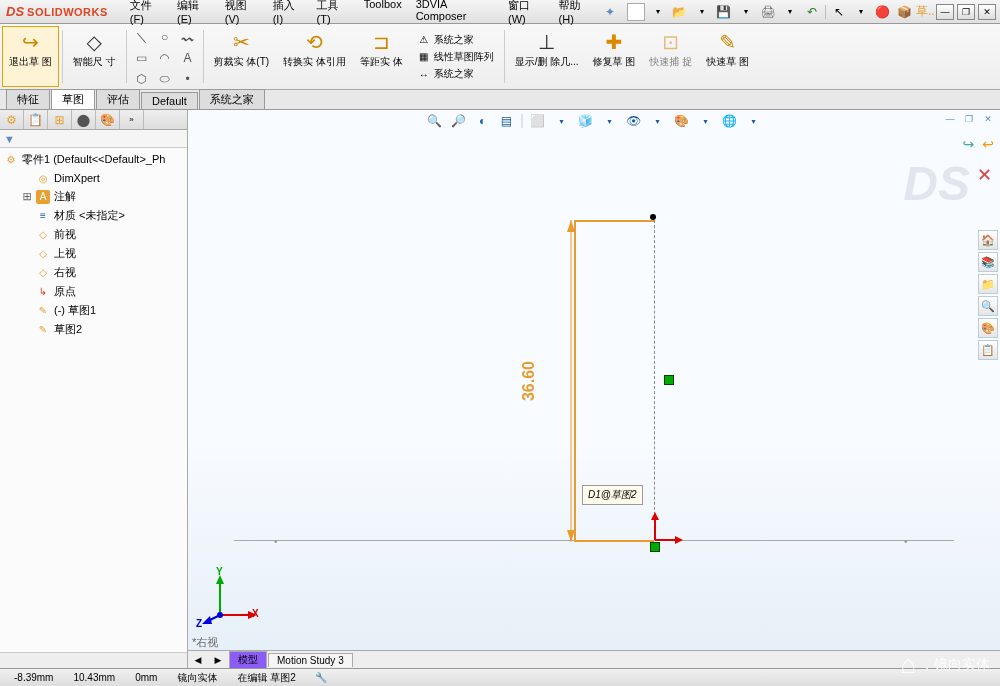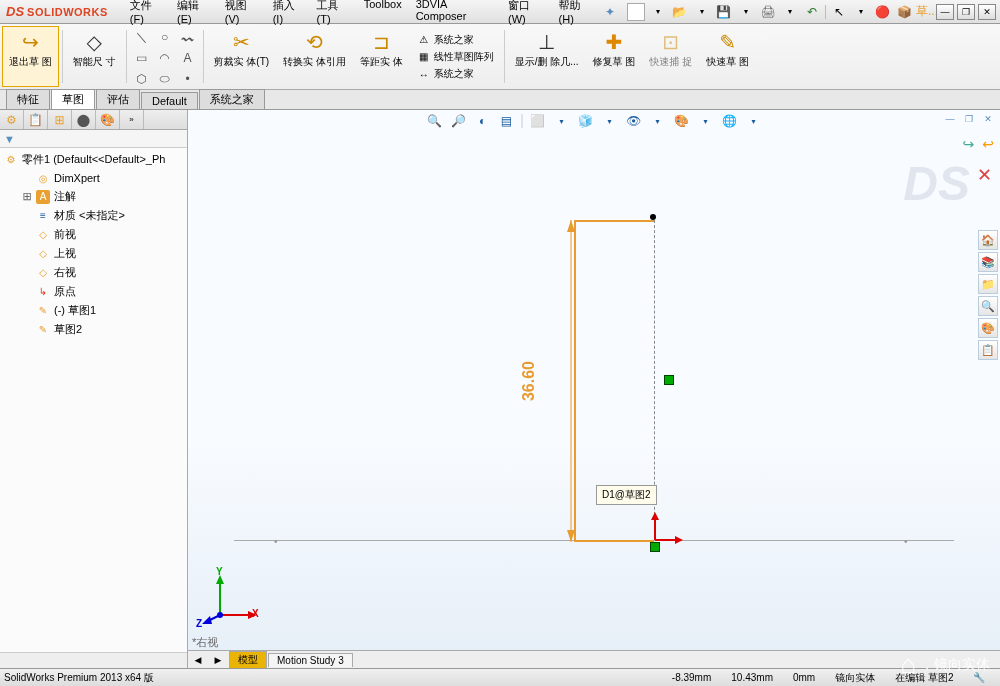--- a/index.html
+++ b/index.html
@@ -336,21 +336,21 @@
       <div class="centerline" style="left:260px;top:5px;height:330px;"></div>
       <div style="position:absolute;left:256px;top:4px;width:6px;height:6px;background:#000;border-radius:50%;"></div>
 
       <svg style="position:absolute;left:170px;top:10px;width:14px;height:322px;">
         <line x1="7" y1="0" x2="7" y2="322" stroke="#e89b2f" stroke-width="1"></line>
         <polygon points="7,0 3,12 11,12" fill="#e89b2f"></polygon>
         <polygon points="7,322 3,310 11,310" fill="#e89b2f"></polygon>
       </svg>
       <div class="dim-text" style="left:115px;top:162px;">36.60</div>
 
-      <div class="tooltip-bubble" style="left:202px;top:275px;">D1@草图2</div>
+      <div class="tooltip-bubble" style="left:188px;top:275px;font-style:italic;">D1@草图2</div>
 
       <div class="green-handle" style="left:270px;top:165px;"></div>
       <div class="green-handle" style="left:256px;top:332px;"></div>
 
       <svg style="position:absolute;left:255px;top:302px;width:34px;height:34px;">
         <line x1="6" y1="28" x2="6" y2="4" stroke="#d00" stroke-width="2"></line>
         <polygon points="6,0 2,8 10,8" fill="#d00"></polygon>
         <line x1="6" y1="28" x2="30" y2="28" stroke="#d00" stroke-width="2"></line>
         <polygon points="34,28 26,24 26,32" fill="#d00"></polygon>
       </svg>
@@ -371,37 +371,36 @@
       <span class="triad-axis" style="left:-4px;top:48px;color:#00d;">Z</span>
     </div>
 
     <div class="view-label">*右视</div>
 
     <div class="status-tabs">
       <span style="width:40px;display:flex;">
         <span style="flex:1;text-align:center;font-size:9px;cursor:pointer;">◀</span>
         <span style="flex:1;text-align:center;font-size:9px;cursor:pointer;">▶</span>
       </span>
-      <span class="status-tab" style="background:#eab308;">模型</span>
+      <span class="status-tab" style="background:#8b5cf6;">模型</span>
       <span class="status-tab">Motion Study 3</span>
     </div>
 
     <div class="right-toolbar">
       <span class="rt-icon" style="color:#e8a030;">🏠</span>
       <span class="rt-icon" style="color:#2a7;">📚</span>
       <span class="rt-icon" style="color:#1a5da0;">📁</span>
       <span class="rt-icon" style="color:#e8a030;">🔍</span>
       <span class="rt-icon" style="color:#d42;">🎨</span>
       <span class="rt-icon" style="color:#1a5da0;">📋</span>
     </div>
   </div>
 </div>
 
 <div class="statusbar">
-  <span class="sb-left">SolidWorks Premium 2013 x64 版</span>
   <span class="sb-field">-8.39mm</span>
   <span class="sb-field">10.43mm</span>
   <span class="sb-field">0mm</span>
   <span class="sb-field">镜向实体</span>
   <span class="sb-field">在编辑  草图2</span>
   <span class="sb-field">🔧</span>
 </div>
 
 <div class="bottom-watermark">
   <span class="bwm-house">⌂</span>

